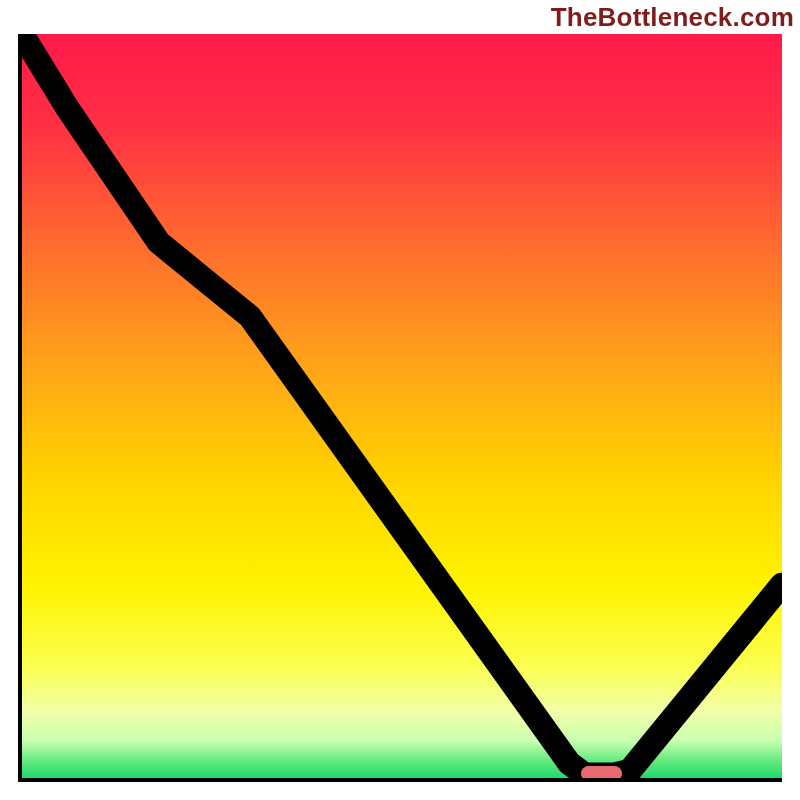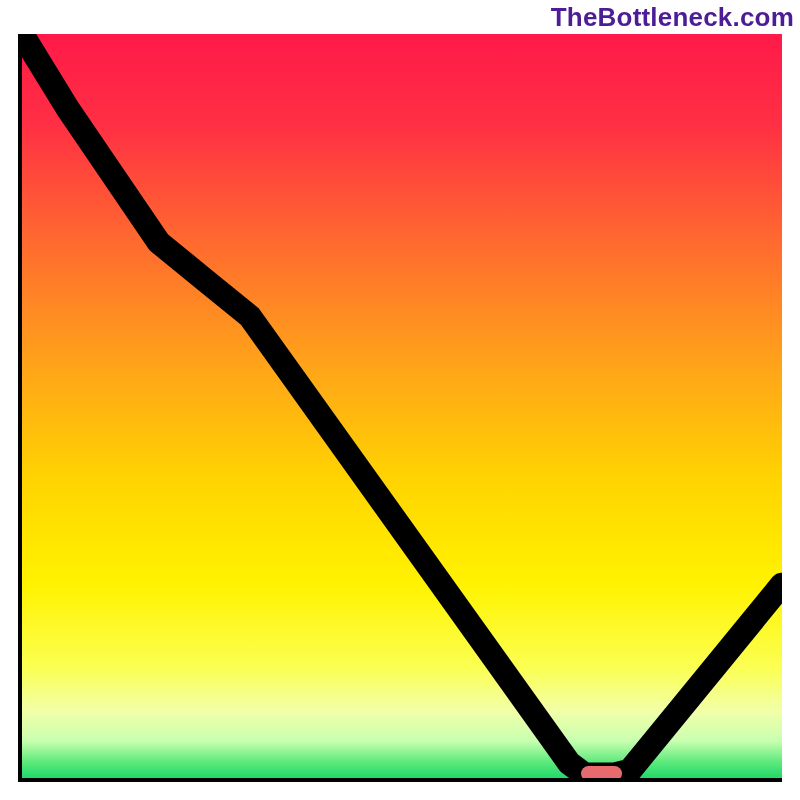--- a/index.html
+++ b/index.html
@@ -15,21 +15,21 @@
     width: 800px;
     height: 800px;
   }
   .watermark {
     position: absolute;
     top: 2px;
     right: 6px;
     font-family: Arial, Helvetica, sans-serif;
     font-size: 26px;
     font-weight: 600;
-    color: #4c1d95;
+    color: #7f1d1d;
     letter-spacing: 0.2px;
   }
   .plot {
     position: absolute;
     top: 34px;
     left: 18px;
     width: 764px;
     height: 748px;
     border-left: 4px solid #000;
     border-bottom: 4px solid #000;

